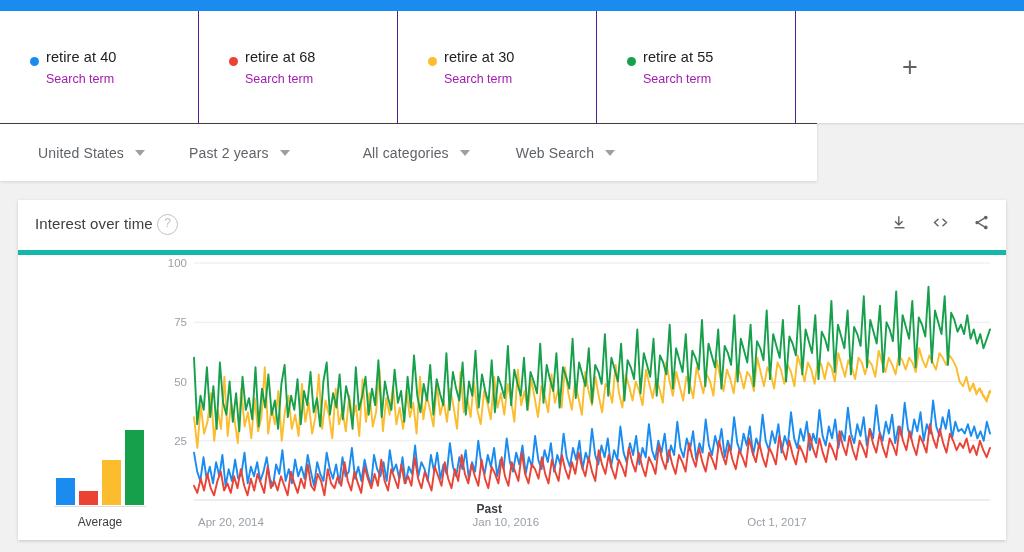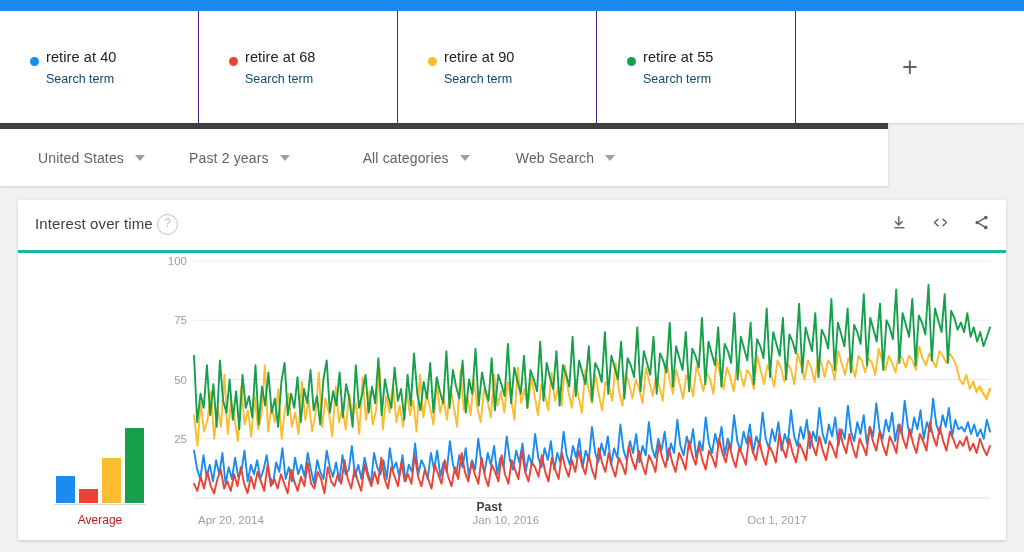--- a/index.html
+++ b/index.html
@@ -16,58 +16,58 @@
   .topband{position:absolute;left:0;top:0;width:1024px;height:11px;background:#1a8cf0;}
 
   
   .terms{position:absolute;left:0;top:11px;width:1024px;height:112px;
          background:#ffffff;display:flex;box-shadow:0 1px 2px rgba(0,0,0,.12);}
   .term{flex:0 0 199px;height:112px;border-right:1px solid #4c1d95;
         box-sizing:border-box;position:relative;}
   .term .dot{position:absolute;left:30px;top:46px;width:9px;height:9px;border-radius:50%;}
   .term .tlabel{position:absolute;left:46px;top:38px;font-size:14.5px;color:#202124;
         letter-spacing:.1px;white-space:nowrap;}
-  .term .tsub{position:absolute;left:46px;top:61px;font-size:12.5px;color:#0c4a6e;white-space:nowrap;}
+  .term .tsub{position:absolute;left:46px;top:61px;font-size:12.5px;color:#a21caf;white-space:nowrap;}
   .addcard{flex:1 1 auto;height:112px;position:relative;}
   .plusbtn{position:absolute;left:50%;top:50%;transform:translate(-50%,-50%);
         width:34px;height:34px;color:#5f6368;display:flex;align-items:center;justify-content:center;
         font-size:27px;line-height:1;font-weight:300;cursor:pointer;user-select:none;}
 
   
-  .filters{position:absolute;left:0;top:123px;width:888px;height:57px;background:#fff;
-        border-top:6px solid #404040;box-shadow:0 1px 3px rgba(0,0,0,.13);
+  .filters{position:absolute;left:0;top:123px;width:817px;height:57px;background:#fff;
+        border-top:1px solid #404040;box-shadow:0 1px 3px rgba(0,0,0,.13);
         display:flex;align-items:center;}
   .filter{display:flex;align-items:center;margin-left:38px;cursor:pointer;}
   .filter:first-child{margin-left:38px;}
   .filter .flabel{font-size:14px;color:#5f6368;letter-spacing:.15px;white-space:nowrap;}
   .caret{width:0;height:0;border-left:5px solid transparent;border-right:5px solid transparent;
         border-top:6px solid #9aa0a6;margin-left:11px;}
   .f1{margin-left:38px;} .f2{margin-left:44px;} .f3{margin-left:73px;} .f4{margin-left:46px;}
 
   
   .card{position:absolute;left:18px;top:200px;width:988px;height:340px;background:#fff;
         box-shadow:0 1px 3px rgba(0,0,0,.18);box-sizing:border-box;}
-  .cardhead{position:relative;height:50px;border-bottom:3px solid #14b8a6;}
+  .cardhead{position:relative;height:50px;border-bottom:5px solid #14b8a6;}
   .cardtitle{position:absolute;left:17px;top:15px;font-size:15px;color:#3c4043;letter-spacing:.1px;}
   .helpicon{position:absolute;left:139px;top:14px;width:19px;height:19px;border-radius:50%;
         border:1.4px solid #bdc1c6;color:#bdc1c6;font-size:12px;line-height:17px;
         text-align:center;cursor:pointer;}
   .acts{position:absolute;right:14px;top:10px;display:flex;align-items:center;gap:19px;}
   .act{width:22px;height:24px;display:flex;align-items:center;justify-content:center;
         cursor:pointer;color:#5f6368;}
 
   
   .body{position:relative;height:289px;}
   .avgwrap{position:absolute;left:18px;top:60px;width:128px;height:228px;}
   .avgbars{position:absolute;left:16px;bottom:38px;width:96px;height:110px;
         display:flex;align-items:flex-end;justify-content:center;gap:4px;}
   .avgbars .b{width:19px;}
   .avgbase{position:absolute;left:18px;bottom:36px;width:92px;height:1px;background:#dadce0;}
   .avglabel{position:absolute;left:0;bottom:14px;width:128px;text-align:center;
-        font-size:12px;color:#b91c1c;}
+        font-size:12px;color:#404040;}
   .plot{position:absolute;left:148px;top:0;right:10px;bottom:0;}
   .noteflag{position:absolute;left:290px;bottom:28px;font-size:12px;color:#3c4043;
         font-weight:600;text-shadow:0 0 3px #fff,0 0 3px #fff,0 0 2px #fff;}
   svg{display:block;}
   text{font-family:"Liberation Sans","DejaVu Sans",sans-serif;}
 </style>
 </head>
 <body>
 
 <div class="page">
@@ -80,21 +80,21 @@
         <span class="tlabel">retire at 40</span>
         <span class="tsub">Search term</span>
       </div>
       <div class="term">
         <span class="dot" style="background:#ea4335"></span>
         <span class="tlabel">retire at 68</span>
         <span class="tsub">Search term</span>
       </div>
       <div class="term">
         <span class="dot" style="background:#fbbc2e"></span>
-        <span class="tlabel">retire at 90</span>
+        <span class="tlabel">retire at 30</span>
         <span class="tsub">Search term</span>
       </div>
       <div class="term">
         <span class="dot" style="background:#17a04c"></span>
         <span class="tlabel">retire at 55</span>
         <span class="tsub">Search term</span>
       </div>
       <div class="addcard">
         <div class="plusbtn">+</div>
       </div>

